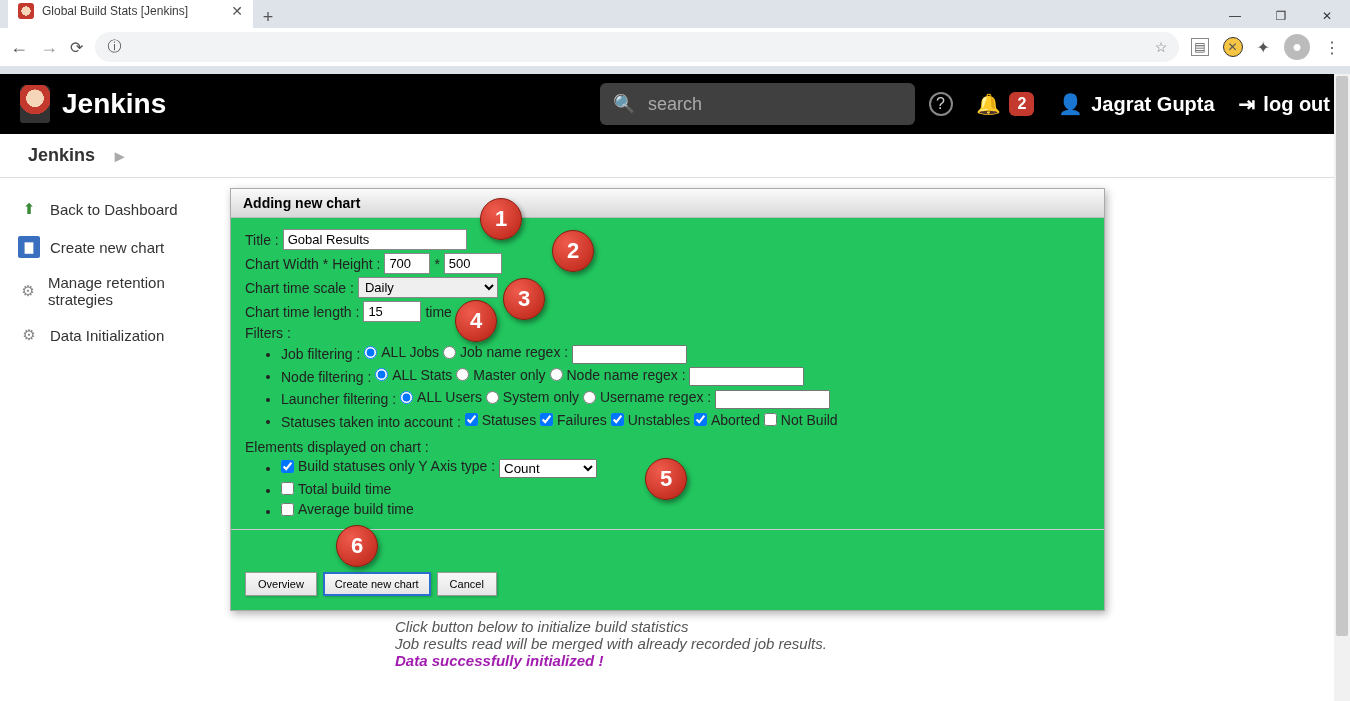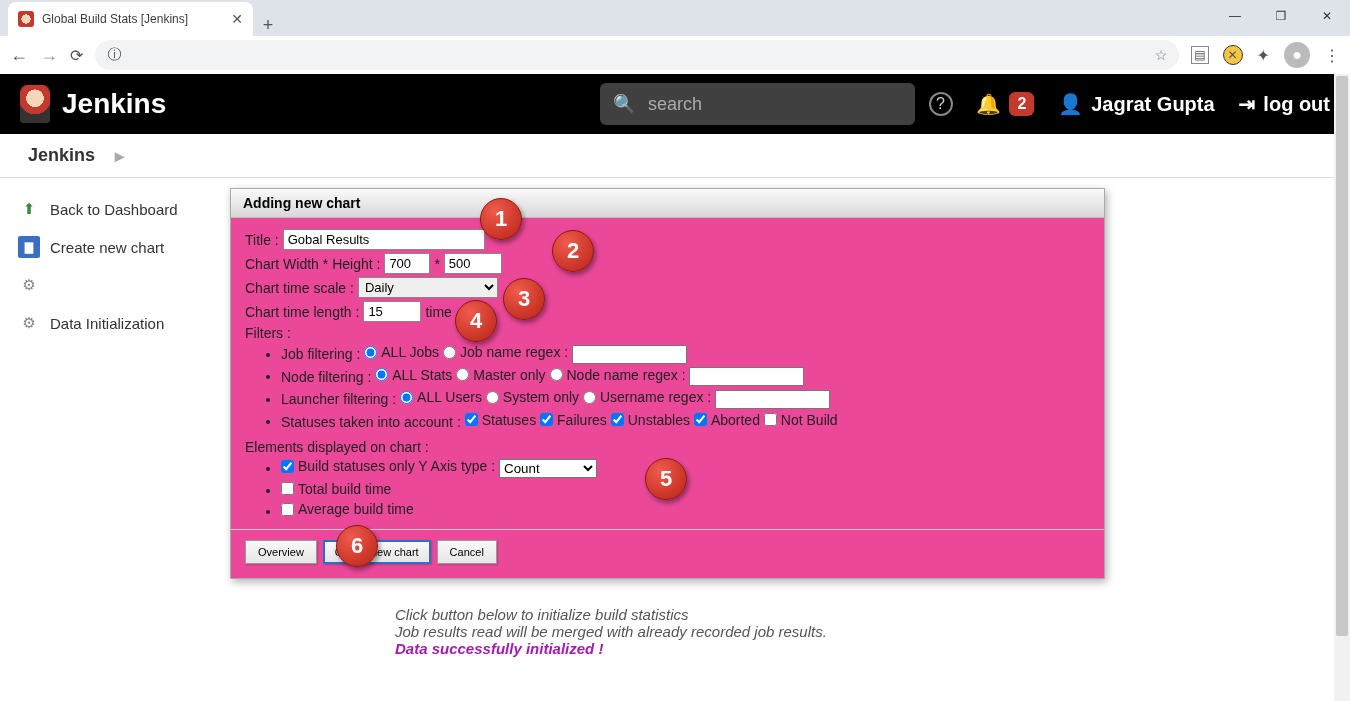--- a/index.html
+++ b/index.html
@@ -1,20 +1,20 @@
 <!DOCTYPE html>
 <html><head>
 <meta charset="utf-8">
 <style>
 * { margin: 0; padding: 0; box-sizing: border-box; font-family: Arial, Helvetica, sans-serif; }
 body { width: 1350px; height: 701px; background: #dee3e9; overflow: hidden; position: relative; }
 
 
 .browser-chrome { background: #dee3e9; height: 74px; }
-.tab-strip { height: 36px; display: flex; align-items: flex-end; padding-left: 8px; }
+.tab-strip { height: 28px; display: flex; align-items: flex-end; padding-left: 8px; }
 .tab { background: #fff; height: 34px; width: 245px; border-radius: 8px 8px 0 0; display: flex; align-items: center; padding: 0 10px; gap: 8px; font-size: 12px; color: #3c3c3c; }
 .tab-close { margin-left: auto; font-size: 14px; color: #555; }
 .new-tab { width: 30px; display: flex; align-items: center; justify-content: center; font-size: 18px; color: #555; }
 .addr-bar { background: #fff; height: 38px; display: flex; align-items: center; padding: 0 10px; gap: 12px; }
 .nav-arrow { color: #999; font-size: 18px; }
 .nav-arrow.active { color: #555; }
 .reload { color: #555; font-size: 16px; }
 .omnibox { flex: 1; background: #f1f3f4; border-radius: 20px; height: 30px; display: flex; align-items: center; padding: 0 12px; gap: 10px; font-size: 14px; color: #555; }
 .omnibox .host { color: #202124; }
 .omnibox .star { margin-left: auto; color: #777; }
@@ -38,39 +38,39 @@
 .breadcrumb { background:#fff; height:44px; display:flex; align-items:center; padding:0 28px; font-size:18px; color:#333; font-weight:bold; border-bottom:1px solid #ddd; }
 .breadcrumb .sep { color:#aaa; margin-left:20px; }
 
 
 .content { background:#fff; height: calc(701px - 74px - 60px - 44px); position:relative; }
 .sidebar { width: 235px; padding: 12px 0; }
 .sidebar-item { display:flex; align-items:center; gap:10px; padding:8px 18px; font-size:15px; color:#333; }
 .side-icon { width:22px; height:22px; display:flex; align-items:center; justify-content:center; }
 
 
-.dialog { position:absolute; left:230px; top:10px; width:875px; background:#ec4899; border:1px solid #aaa; box-shadow: 2px 3px 8px rgba(0,0,0,0.3); }
+.dialog { position:absolute; left:230px; top:10px; width:875px; background:#22c55e; border:1px solid #aaa; box-shadow: 2px 3px 8px rgba(0,0,0,0.3); }
 .dialog-title { background: linear-gradient(#fafafa,#d8d8d8); padding:6px 12px; font-weight:bold; font-size:14px; border-bottom:1px solid #bbb; }
 .dialog-body { padding:8px 14px 0 14px; font-size:14px; color:#222; }
 .form-row { display:flex; align-items:center; margin:3px 0; gap:4px; }
 .form-row input[type=text] { border:1px solid #888; padding:2px 4px; font-size:13px; }
 .form-row select { border:1px solid #888; padding:1px 2px; font-size:13px; }
 .filters-list { padding-left: 36px; }
 .filters-list li { list-style: disc; margin:3px 0; }
 .filters-list li > span, .filters-list li > label { font-size:14px; }
 .inline { display:inline-flex; align-items:center; gap:4px; }
 .dialog-footer { border-top:1px solid #ccc; padding:10px 14px 14px 14px; display:flex; gap:6px; }
-.dlg-btn { background: linear-gradient(#f8f8f8,#e6e6e6); border:1px solid #999; padding:5px 12px; font-size:11px; box-shadow: 1px 1px 2px rgba(0,0,0,0.2); }
+.dlg-btn { background: linear-gradient(#f8f8f8,#e6e6e6); border:1px solid #999; padding:5px 12px; font-size:11px; box-shadow: 1px 1px 2px rgba(0,0,0,0.2); margin-top: 32px; }
 .dlg-btn.primary { border:2px solid #2a6fcf; padding:4px 10px; }
 
 
 .callout { position:absolute; width:42px; height:42px; border-radius:50%; background: radial-gradient(circle at 35% 30%, #ef5b4c, #b82216); color:#fff; font-weight:bold; font-size:22px; display:flex; align-items:center; justify-content:center; box-shadow: 2px 3px 5px rgba(0,0,0,0.4); border:1px solid #8a1a0f; }
 
 
-.below-text { position:absolute; left:395px; top:428px; font-size:15px; color:#555; font-style:italic; }
+.below-text { position:absolute; left:395px; top:440px; font-size:15px; color:#555; font-style:italic; }
 .below-text .success { color:#a21caf; font-weight:bold; font-style:italic; }
 
 
 .scrollbar-track { position:absolute; right:0; top:74px; width:16px; bottom:0; background:#f1f1f1; }
 .scrollbar-thumb { position:absolute; right:2px; top:76px; width:12px; height:560px; background:#c7c7c7; border-radius:2px; }
 
 .yellow-dot { width:20px; height:20px; background:#f6c544; border:1px solid #333; border-radius:50%; display:flex; align-items:center; justify-content:center; font-size:12px; }
 </style>
 </head>
 <body>
@@ -142,33 +142,34 @@
     <div class="sidebar-item">
       <span class="side-icon" style="color:#3a8a3a;">⬆</span>
       <span>Back to Dashboard</span>
     </div>
     <div class="sidebar-item">
       <span class="side-icon" style="background:#3a6fbf;color:#fff;font-size:11px;border-radius:2px;">▇</span>
       <span>Create new chart</span>
     </div>
     <div class="sidebar-item">
       <span class="side-icon" style="color:#888;">⚙</span>
+      <span>Manage retention strategies</span>
     </div>
     <div class="sidebar-item">
       <span class="side-icon" style="color:#888;">⚙</span>
       <span>Data Initialization</span>
     </div>
   </div>
 
   <div class="dialog">
     <div class="dialog-title">Adding new chart</div>
     <div class="dialog-body">
       <div class="form-row">
         <span>Title :</span>
-        <input type="text" style="width: 202px;" value="Gobal Results">
+        <input type="text" style="width: 184px;" value="Gobal Results">
       </div>
       <div class="form-row">
         <span>Chart Width * Height :</span>
         <input type="text" style="width: 46px;" value="700">
         <span>*</span>
         <input type="text" style="width: 58px;" value="500">
       </div>
       <div class="form-row">
         <span>Chart time scale :</span>
         <select style="width:140px"><option>Daily</option></select>

